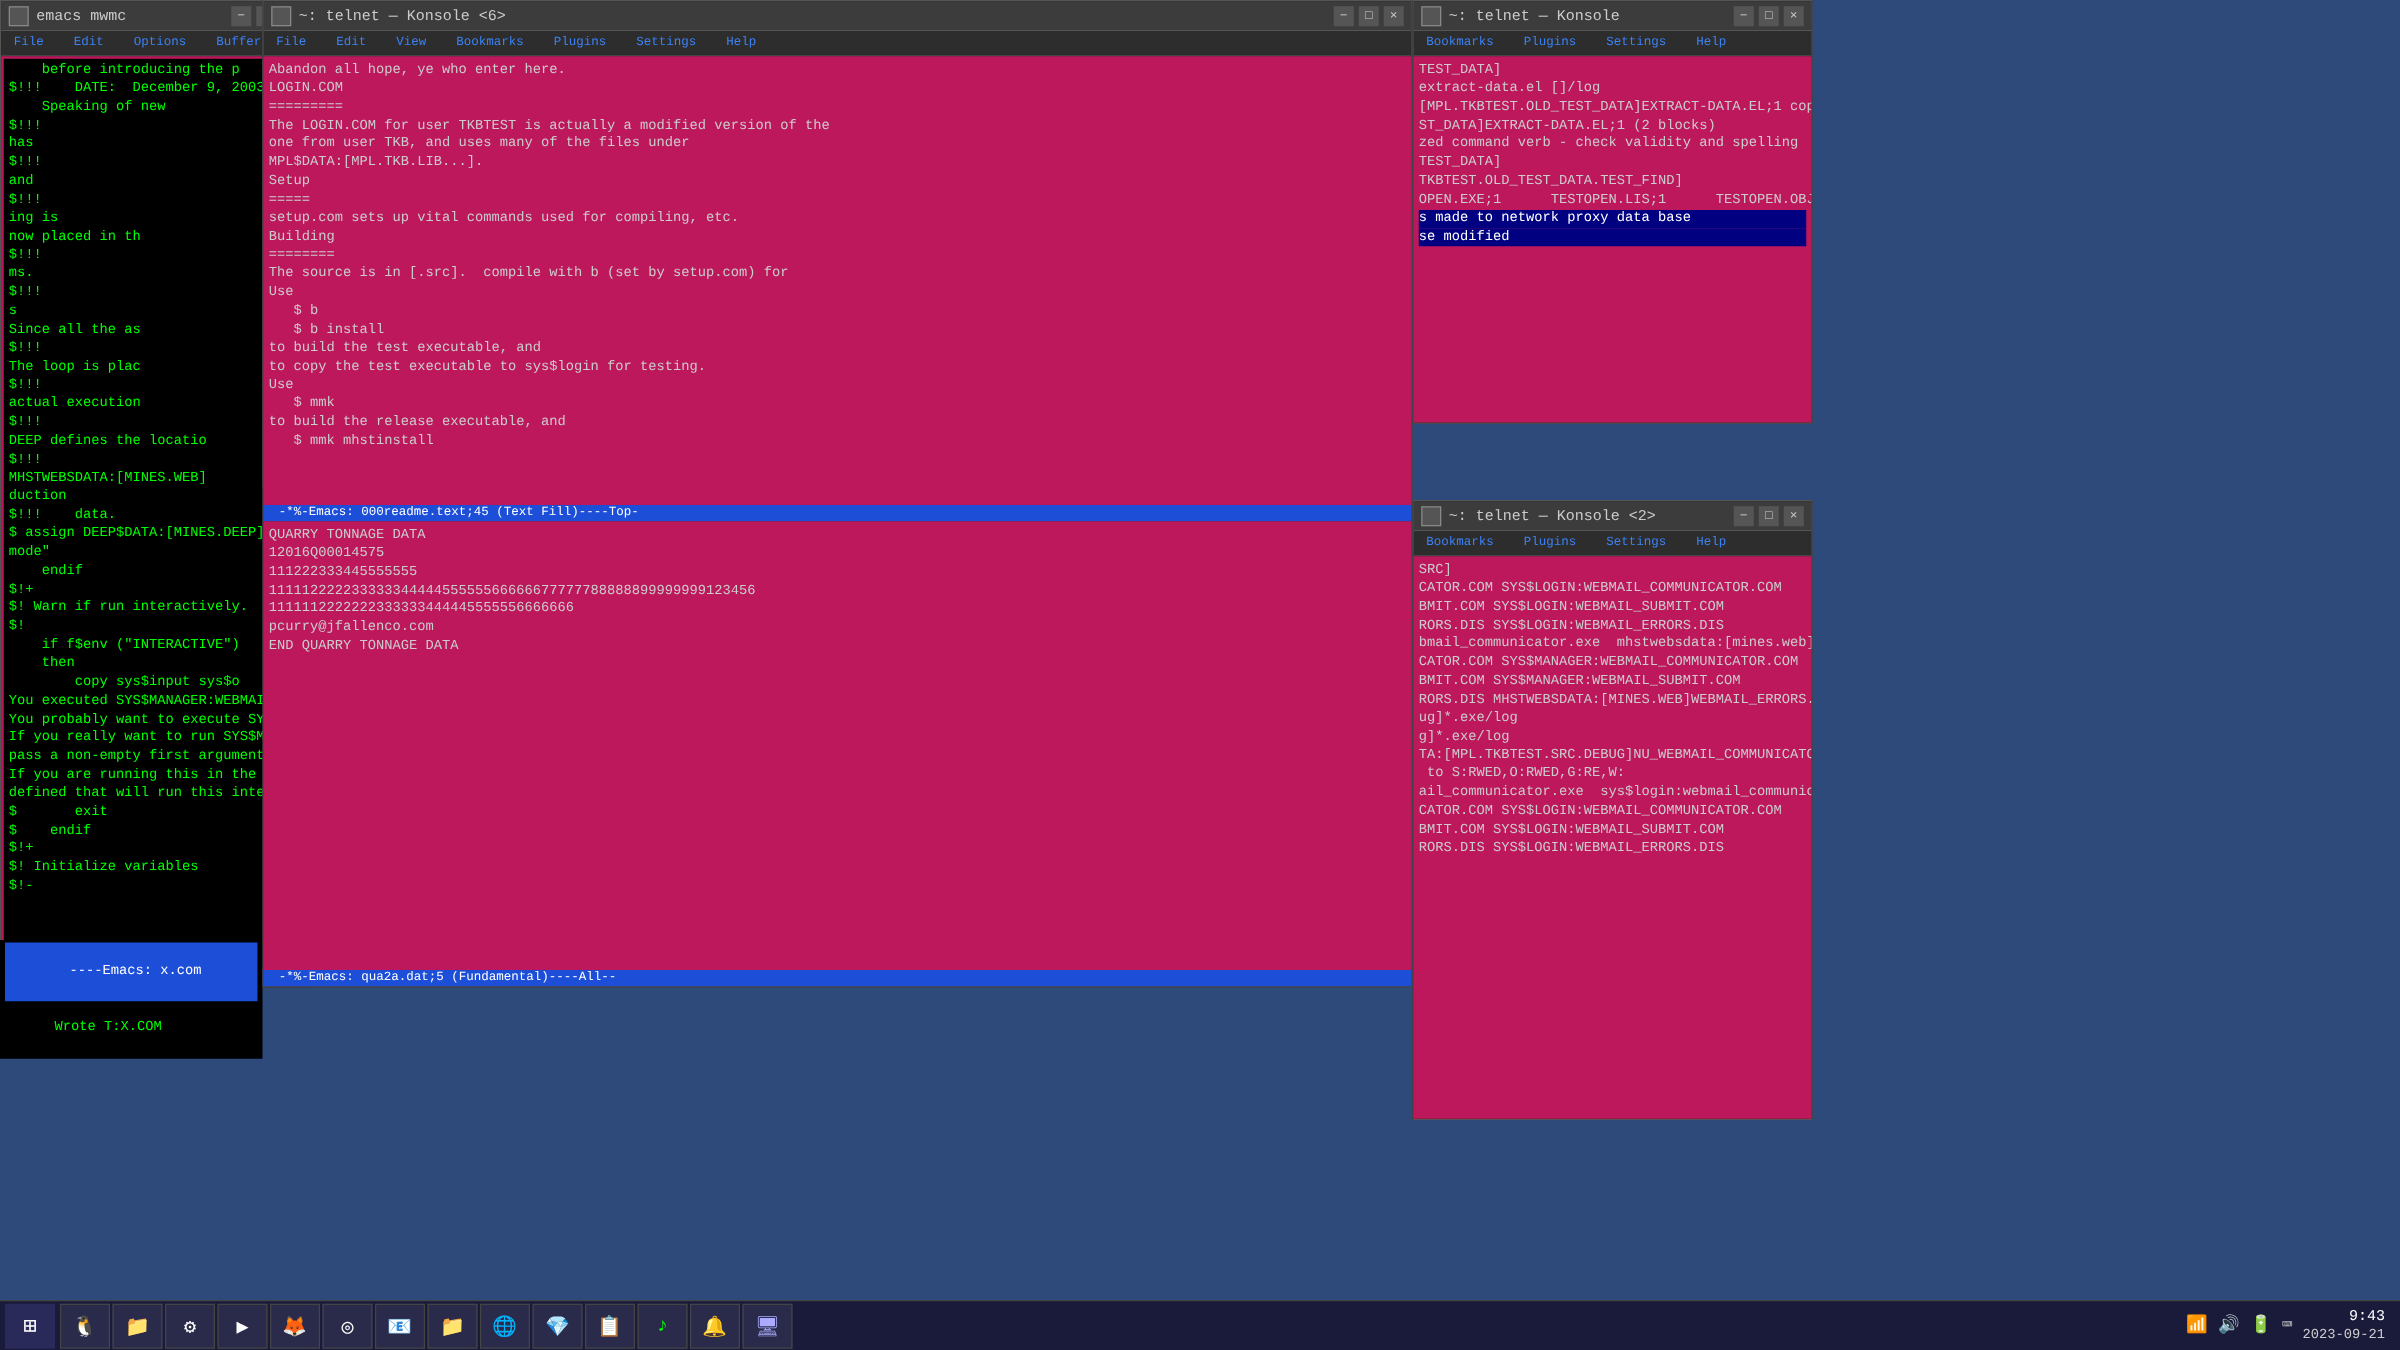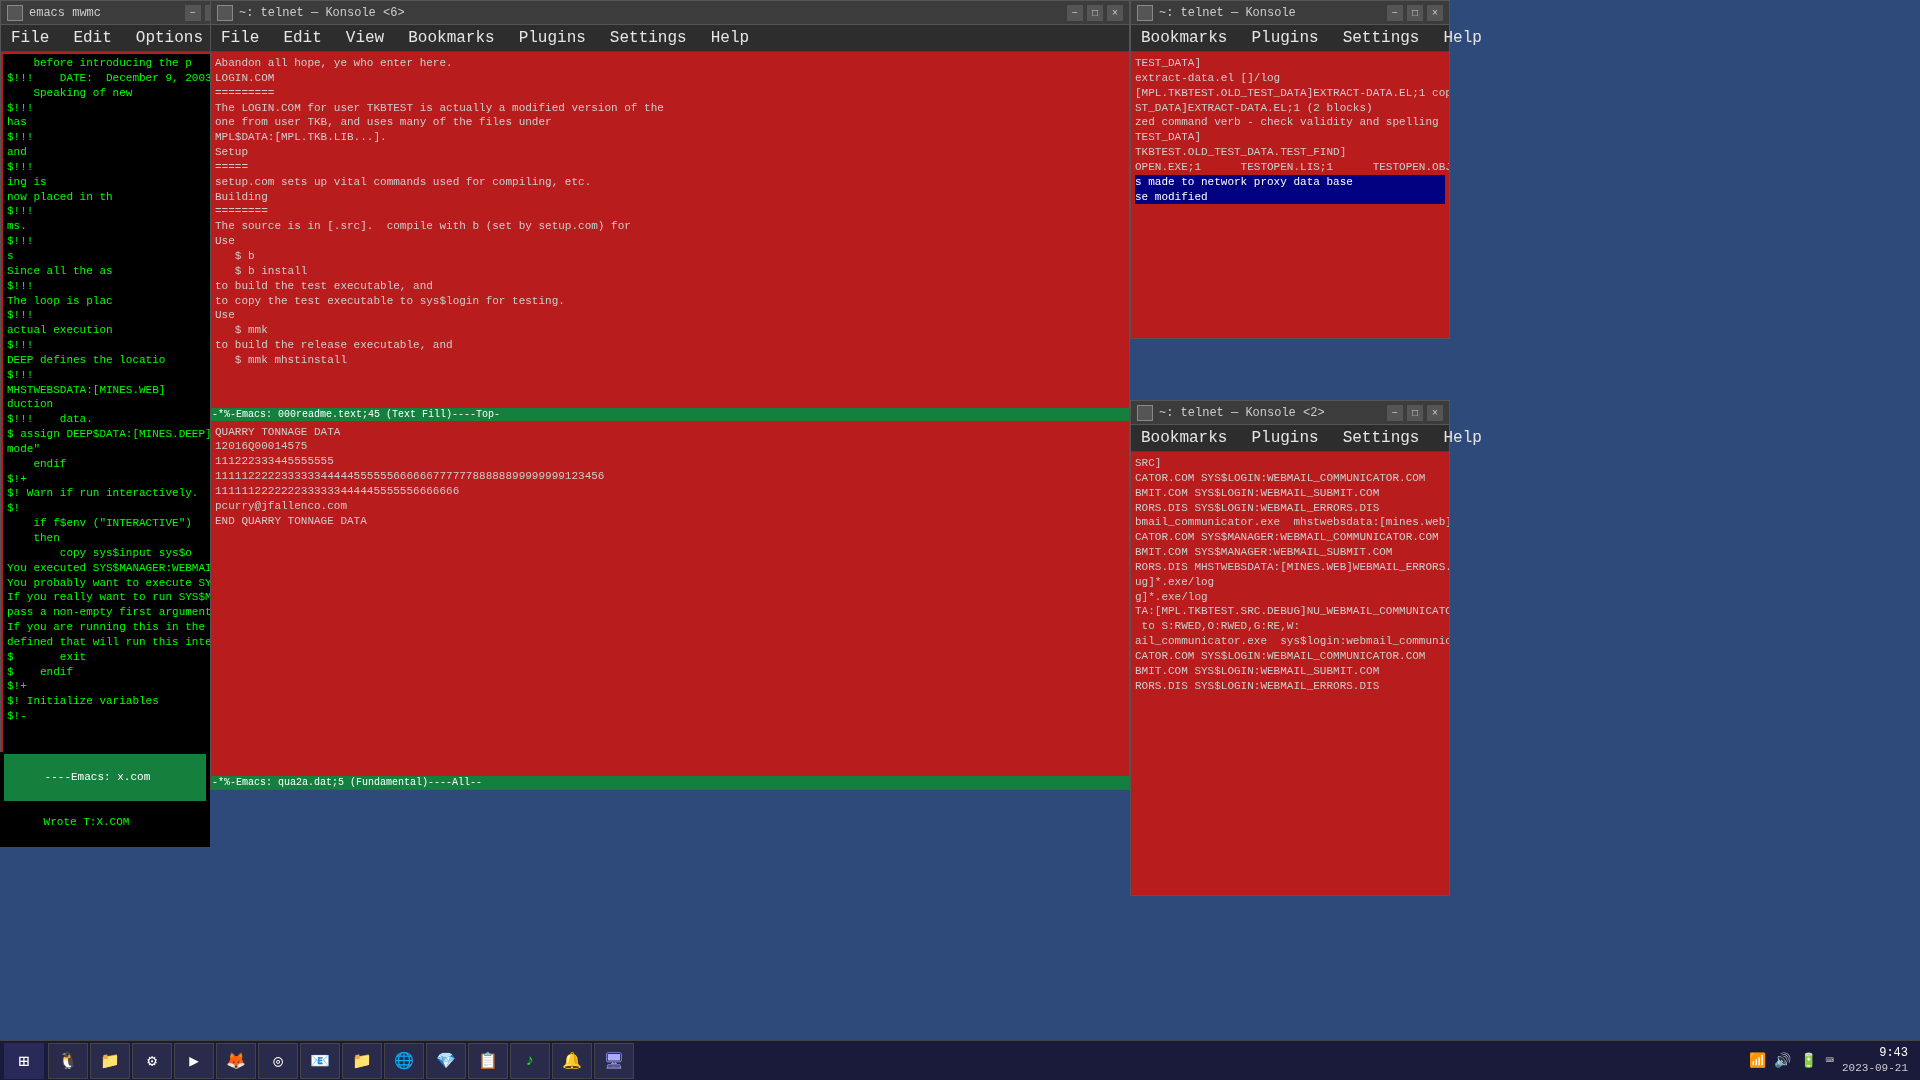--- a/index.html
+++ b/index.html
@@ -68,30 +68,30 @@
 
     .window-menubar {
       background: #2d2d2d;
       padding: 2px 4px;
       display: flex;
       gap: 12px;
       border-bottom: 1px solid #444;
     }
 
     .menu-item {
-      color: #e5e5e5;
-      font-size: 16px;
+      color: #3b82f6;
+      font-size: 10px;
       padding: 2px 6px;
       cursor: pointer;
     }
 
     .window-content {
       flex: 1;
       overflow: hidden;
-      background: #b91c1c;
+      background: #be185d;
       color: #ccc;
       font-family: 'Courier New', monospace;
       font-size: 11px;
       padding: 2px;
       line-height: 1.4;
     }
 
     
     .emacs-window {
       left: 0;
@@ -184,24 +184,24 @@
       color: #ccc;
       font-size: 11px;
     }
 
     .tray-time {
       text-align: right;
       line-height: 1.3;
     }
 
     .emacs-statusbar {
-      background: #15803d;
+      background: #1d4ed8;
       color: #fff;
       font-size: 10px;
-      padding: 1px 1px;
+      padding: 1px 12px;
       white-space: nowrap;
       overflow: hidden;
     }
 
     
     .term-line { 
       white-space: pre; 
       font-family: 'Courier New', monospace; 
       font-size: 11px;
       line-height: 1.35;

